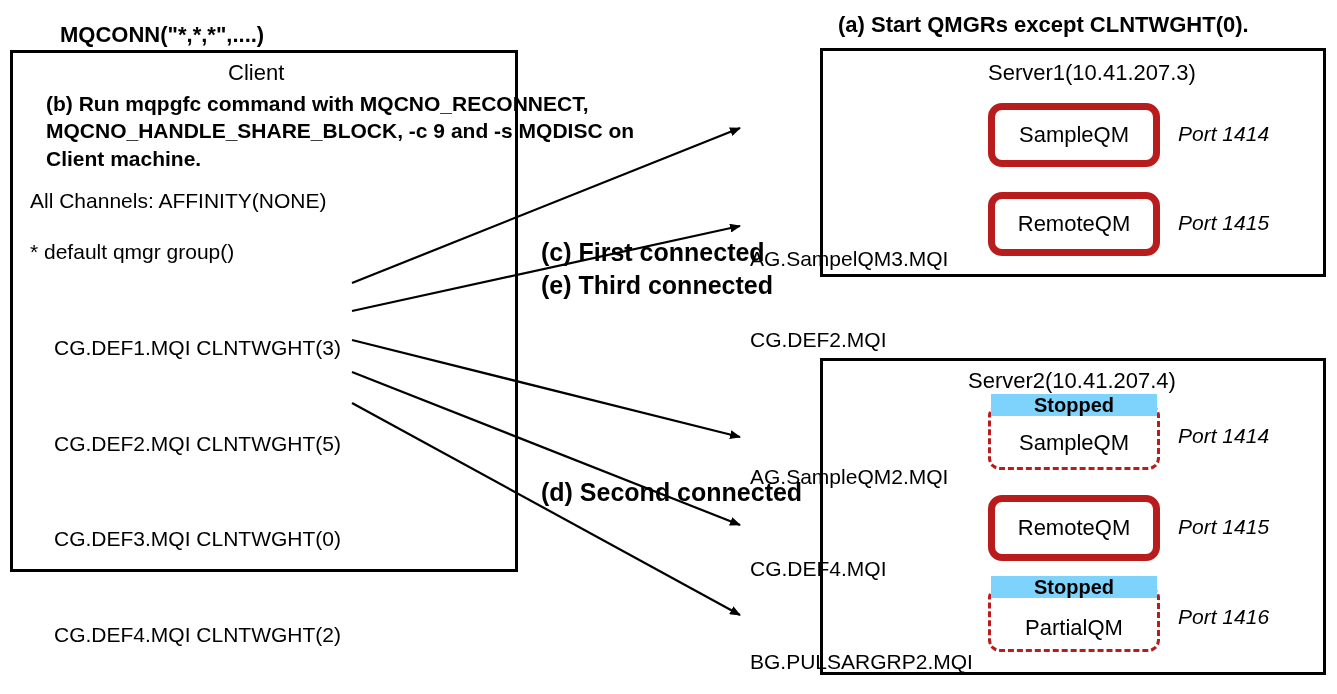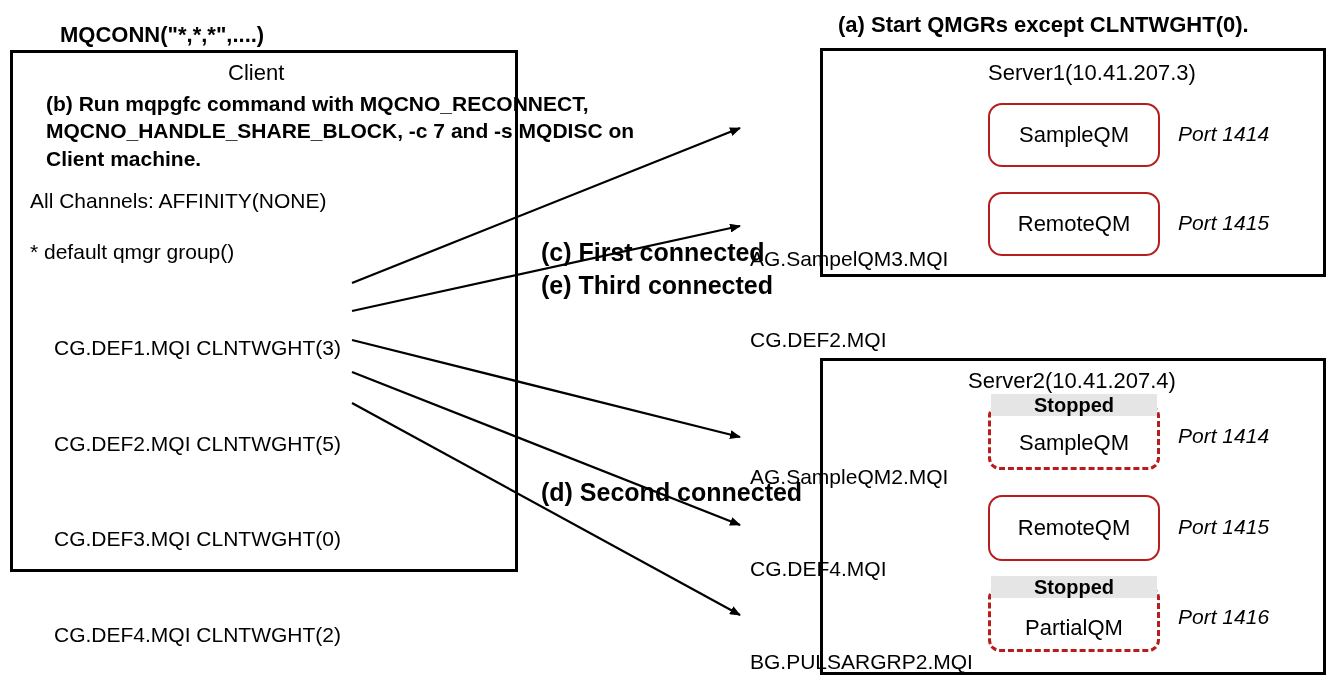--- a/index.html
+++ b/index.html
@@ -18,21 +18,21 @@
   }
   .abs { position: absolute; }
 
   
   .hardbox {
     border: 3px solid #000000;
     box-sizing: border-box;
     background: transparent;
   }
   .qmbox {
-    border: 2px solid #b91c1c;
+    border: 7px solid #b91c1c;
     border-radius: 14px;
     box-sizing: border-box;
     background: #ffffff;
     display: flex;
     align-items: center;
     justify-content: center;
   }
   .qmbox.stopped {
     border-style: dashed;
     border-width: 3px;
@@ -44,21 +44,21 @@
     text-align: center;
   }
   .stopped-tag {
     position: absolute;
     top: -13px;
     left: 0;
     right: 0;
     text-align: center;
     font-size: 20px;
     font-weight: bold;
-    background: #e5e5e5;
+    background: #7dd3fc;
     padding: 0 2px;
     line-height: 1.1;
   }
   .t-title { font-size: 22px; font-weight: bold; }
   .t-head { font-size: 22px; }
   .t-chan { font-size: 21px; line-height: 1.30; white-space: pre; }
   .t-port { font-size: 21px; font-style: italic; }
   .t-note { font-size: 25px; font-weight: bold; white-space: pre; }
   .t-client { font-size: 22px; }
   .t-body { font-size: 21px; font-weight: bold; line-height: 1.30; }
@@ -77,21 +77,21 @@
 <body>
 
 <div id="canvas">
 
   <div class="abs t-title" style="left:60px; top:22px;">MQCONN("*,*,*",....)</div>
 
   <div class="abs hardbox" style="left:10px; top:50px; width:508px; height:522px;"></div>
 
   <div class="abs t-client" style="left:228px; top:60px;">Client</div>
 
-  <div class="abs t-body" style="left:46px; top:90px; width:600px;">(b) Run mqpgfc command with MQCNO_RECONNECT, MQCNO_HANDLE_SHARE_BLOCK, -c 7 and -s MQDISC on Client machine.</div>
+  <div class="abs t-body" style="left:46px; top:90px; width:600px;">(b) Run mqpgfc command with MQCNO_RECONNECT, MQCNO_HANDLE_SHARE_BLOCK, -c 9 and -s MQDISC on Client machine.</div>
 
   <div class="abs t-plain" style="left:30px; top:187px;">All Channels: AFFINITY(NONE)</div>
 
   <div class="abs t-plain" style="left:30px; top:238px;">* default qmgr group()</div>
 
   <div class="abs t-list" style="left:54px; top:268px;">
     <div>CG.DEF1.MQI CLNTWGHT(3)</div>
     <div>CG.DEF2.MQI CLNTWGHT(5)</div>
     <div>CG.DEF3.MQI CLNTWGHT(0)</div>
     <div>CG.DEF4.MQI CLNTWGHT(2)</div>

